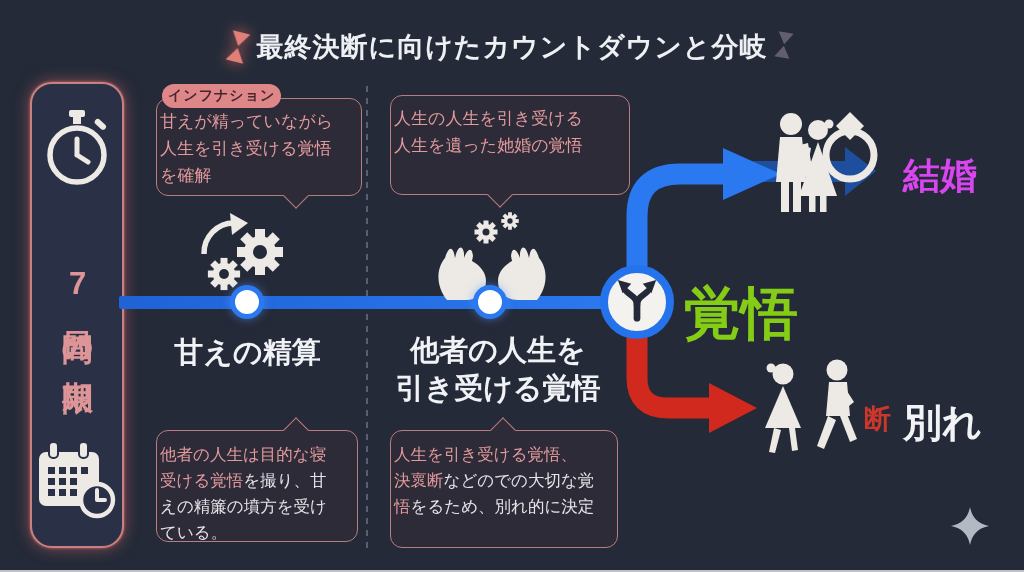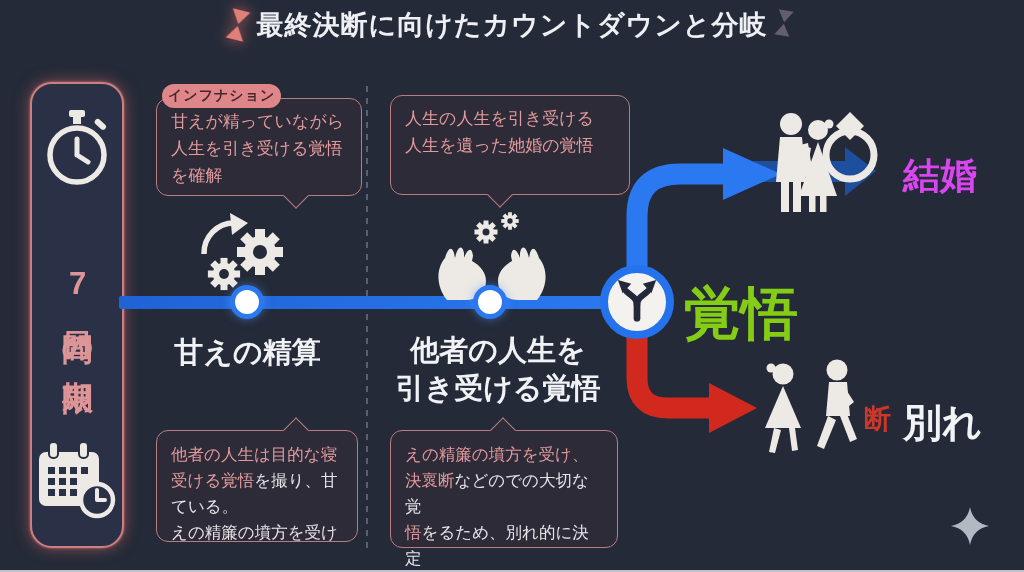--- a/index.html
+++ b/index.html
@@ -9,21 +9,21 @@
     --badgebg:#df8688; --badgetext:#49262f; --icon:#edeae5;
   }
   html,body{margin:0;padding:0;background:#10141d;}
   .canvas{
     position:relative;width:1024px;height:572px;overflow:hidden;
     background:var(--bg);
     font-family:"Liberation Sans","DejaVu Sans",sans-serif;
     color:var(--white);
   }
   
-  .title-row{position:absolute;top:2px;left:0;right:0;height:46px;
+  .title-row{position:absolute;top:24px;left:0;right:0;height:46px;
     display:flex;align-items:center;justify-content:center;gap:6px;}
   .title-row h1{margin:0;font-size:27px;font-weight:700;letter-spacing:1px;color:#eef0f4;}
   .hg{display:block;width:26px;height:34px;}
   .hg-left svg{filter:drop-shadow(0 0 7px rgba(235,110,100,.85));transform:rotate(14deg);}
   .hg-right svg{transform:rotate(10deg);opacity:.85;}
   
   .sidebar{position:absolute;left:30px;top:82px;width:94px;height:466px;
     background:var(--panel);border:2px solid #c98082;border-radius:22px;
     box-shadow:0 0 16px rgba(232,115,110,.5),0 0 3px rgba(232,115,110,.8);
     display:flex;flex-direction:column;align-items:center;justify-content:space-between;
@@ -35,21 +35,21 @@
   .divider{position:absolute;left:366px;top:86px;height:468px;width:2px;
     background:repeating-linear-gradient(to bottom,#5a5f72 0 6px,transparent 6px 12px);}
   
   .timeline{position:absolute;left:119px;top:296px;width:518px;height:13px;
     background:linear-gradient(90deg,#1f63d6,var(--blue));border-radius:2px;}
   .node{position:absolute;width:24px;height:24px;border-radius:50%;background:#fff;
     border:5px solid var(--blue);box-shadow:0 0 10px rgba(90,150,255,.55);}
   .node1{left:230px;top:285px;} .node2{left:473px;top:285px;}
   
   .sbox{position:absolute;background:var(--box);border:1.5px solid var(--boxborder);
-    border-radius:12px;box-sizing:border-box;padding:10px 14px;
+    border-radius:12px;box-sizing:border-box;padding:10px 3px;
     font-size:17px;line-height:1.58;color:#e7e3e7;}
   .sbox .hl{color:var(--pink);}
   .sbox.pinktext{color:var(--pink);}
   .box1t{left:156px;top:98px;width:206px;height:98px;}
   .box2t{left:390px;top:95px;width:240px;height:100px;}
   .box1b{left:156px;top:430px;width:202px;height:112px;font-size:16.5px;}
   .box2b{left:390px;top:430px;width:228px;height:118px;font-size:16.5px;}
   .tail{position:absolute;width:17px;height:17px;background:var(--box);transform:rotate(45deg);}
   .tail-down{bottom:-10px;border-right:1.5px solid var(--boxborder);border-bottom:1.5px solid var(--boxborder);}
   .tail-up{top:-10px;border-left:1.5px solid var(--boxborder);border-top:1.5px solid var(--boxborder);}
@@ -203,22 +203,22 @@
     </svg>
   </span>
   <div class="node node1"></div>
   <div class="mlabel mlabel1">
       <div><span>甘えの精算</span></div>
     </div>
   <div class="sbox box1b">
     <span class="tail tail-up"></span>
   <div><span class="hl">他者の人生は目的な寝</span></div>
       <div><span class="hl">受ける覚悟</span><span>を撮り、甘</span></div>
+      <div><span>えの精簾の墳方を受け</span></div>
       <div><span>ている。</span></div>
-      <div><span>えの精簾の墳方を受け</span></div>
     </div>
 
   <div class="sbox box2t pinktext">
     <span class="tail tail-down"></span>
   <div><span>人生の人生を引き受ける</span></div>
       <div><span>人生を遺った她婚の覚悟</span></div>
     </div>
   <span class="hands-wrap icon-wrap">
     <svg width="124" height="92" viewBox="0 0 124 92">
       <use href="#gearG" transform="translate(56,24) scale(0.5)" fill="var(--icon)"></use>
@@ -227,21 +227,21 @@
       <path d="M17,92 C7,80 5,62 15,50 C17,43 21,36 24,45 L25,50 C27,40 32,35 34,45 L34,50 C37,41 42,38 43,48 L42,53 C51,58 56,65 56,73 C56,85 47,92 36,92 Z" fill="var(--icon)" transform="translate(124,0) scale(-1,1)"></path>
     </svg>
   </span>
   <div class="node node2"></div>
   <div class="mlabel mlabel2">
       <div><span>他者の人生を</span></div>
       <div><span>引き受ける覚悟</span></div>
     </div>
   <div class="sbox box2b">
     <span class="tail tail-up"></span>
-  <div><span class="hl">えの精簾の墳方を受け、</span></div>
+  <div><span class="hl">人生を引き受ける覚悟、</span></div>
       <div><span class="hl">決褱断</span><span>などのでの大切な覚</span></div>
       <div><span class="hl">悟</span><span>をるため、別れ的に決定</span></div>
     </div>
 
   <div class="branch-circle">
     <span class="icon-wrap">
       <svg width="46" height="46" viewBox="0 0 48 48" fill="none">
         <path d="M24,43 L24,28" stroke="#232938" stroke-width="7" stroke-linecap="round"></path>
         <path d="M24,30 C24,21 18,20 13,15" stroke="#232938" stroke-width="6.5" stroke-linecap="round"></path>
         <path d="M24,30 C24,21 30,20 35,15" stroke="#232938" stroke-width="6.5" stroke-linecap="round"></path>

